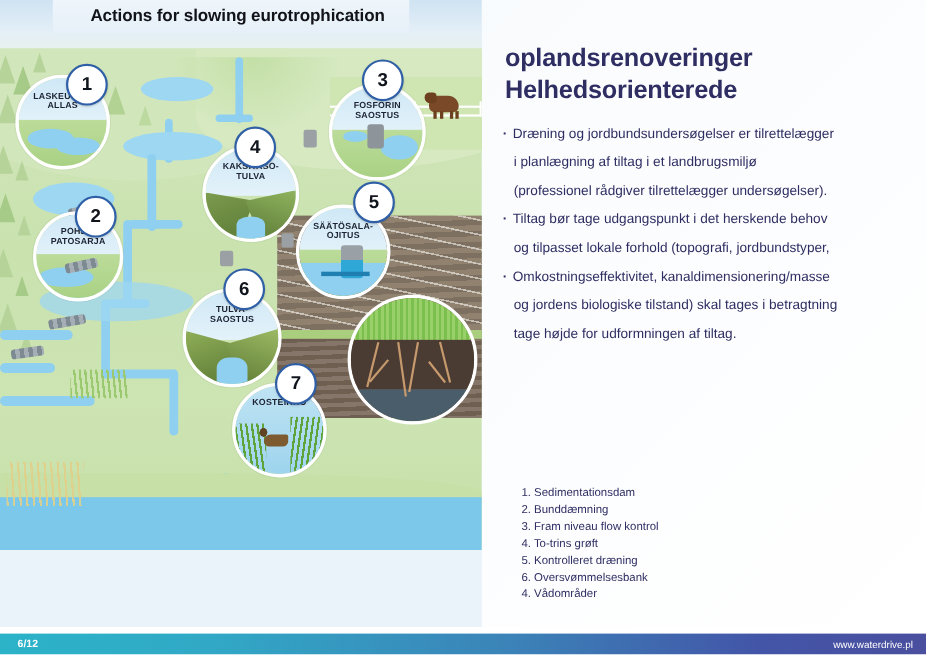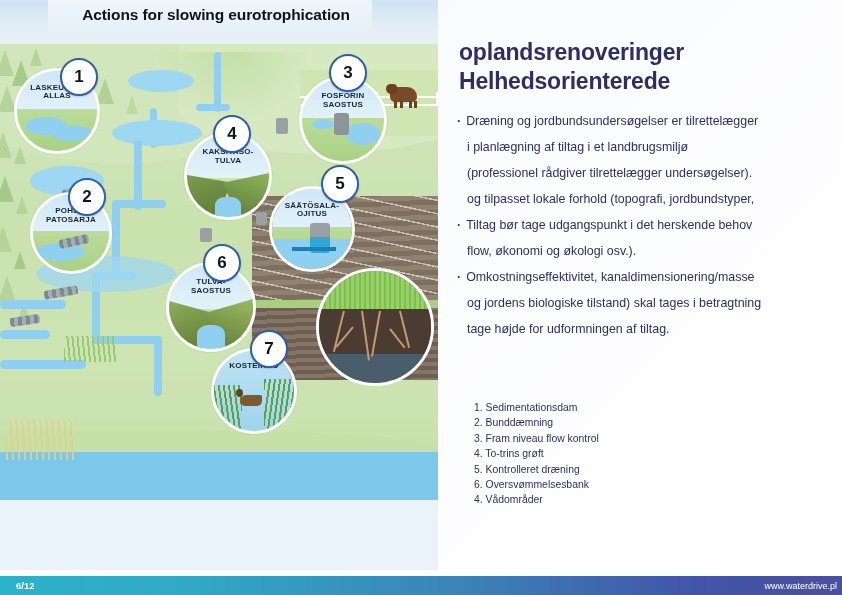--- a/index.html
+++ b/index.html
@@ -98,29 +98,29 @@
 
   
   .right{position:absolute;left:452px;top:0;width:390px;height:570px;}
   .heading{position:absolute;left:7px;top:38px;width:360px;font-size:23px;font-weight:bold;
      color:#2f2e63;line-height:1.28;letter-spacing:-.2px;}
   .bullets{position:absolute;left:5px;top:108px;width:380px;}
   .bullet{margin:0 0 0 0;}
   .b-line{font-size:12.4px;color:#2f2e63;line-height:26px;white-space:nowrap;}
   .b-line.first::before{content:"\00B7";margin-right:5px;font-weight:bold;}
   .b-line.cont{padding-left:10px;}
-  .legend{position:absolute;left:22px;top:400px;}
+  .legend{position:absolute;left:22px;top:441px;}
   .legend .lrow{font-size:10.4px;color:#2f2e63;line-height:15.4px;}
 
   
   .footer{position:absolute;left:0;bottom:0;width:842px;height:19px;
      background:linear-gradient(90deg,#2bb3c8 0%,#31a9c6 22%,#3b83b8 55%,#4355a8 82%,#4a4f9e 100%);
      display:flex;align-items:center;}
   .footer .pg{margin-left:16px;font-size:9.5px;color:#ffffff;font-weight:bold;}
-  .footer .url{margin-left:auto;margin-right:5px;font-size:9px;color:#ffffff;}
+  .footer .url{margin-left:auto;margin-right:12px;font-size:9px;color:#ffffff;}
   .foot-gap{position:absolute;left:0;bottom:19px;width:842px;height:6px;background:#ffffff;}
 </style>
 </head>
 <body>
 
 <div id="slide">
 
   <div class="img-panel">
 
     <div class="sky"></div>
@@ -320,23 +320,22 @@
       <div>Helhedsorienterede</div>
     </div>
 
     <div class="bullets">
       <div class="bullet">
         <div class="b-line first">Dræning og jordbundsundersøgelser er tilrettelægger</div>
         <div class="b-line cont">i planlægning af tiltag i et landbrugsmiljø</div>
         <div class="b-line cont">(professionel rådgiver tilrettelægger undersøgelser).</div>
       </div>
       <div class="bullet">
+        <div class="b-line first">Tiltag bør tage udgangspunkt i det herskende behov</div>
         <div class="b-line cont">og tilpasset lokale forhold (topografi, jordbundstyper,</div>
-        <div class="b-line first">Tiltag bør tage udgangspunkt i det herskende behov</div>
-        <div class="b-line cont">flow, økonomi og økologi osv.).</div>
       </div>
       <div class="bullet">
         <div class="b-line first">Omkostningseffektivitet, kanaldimensionering/masse</div>
         <div class="b-line cont">og jordens biologiske tilstand) skal tages i betragtning</div>
         <div class="b-line cont">tage højde for udformningen af tiltag.</div>
       </div>
     </div>
 
     <div class="legend">
       <div class="lrow">1. Sedimentationsdam</div>

